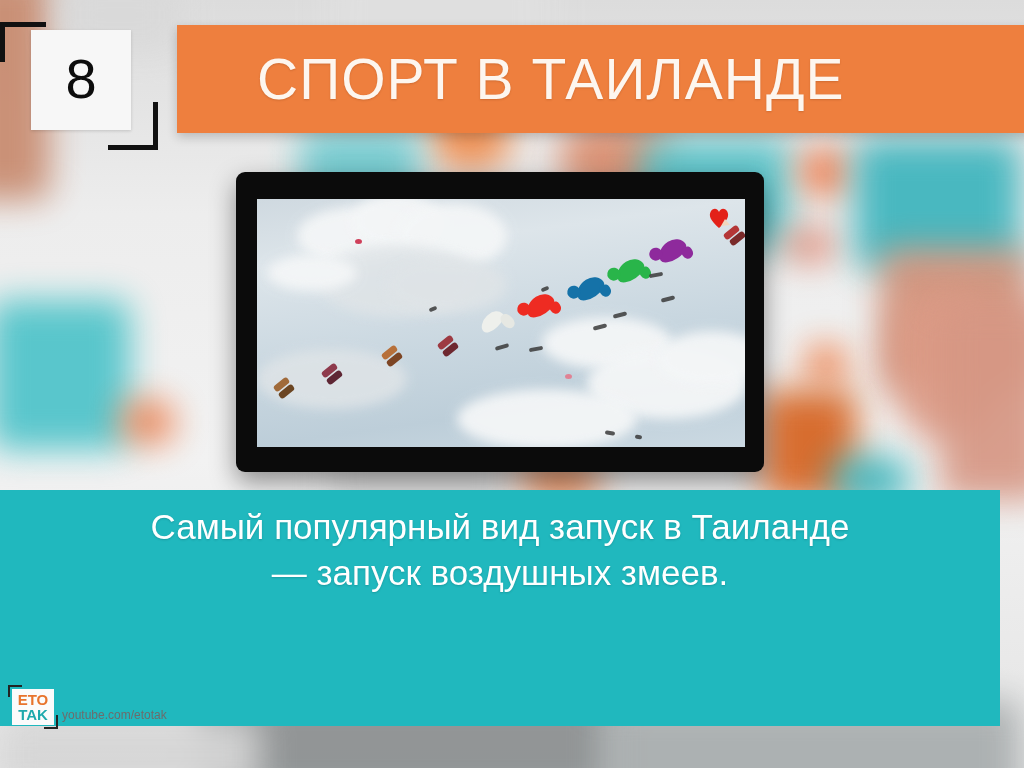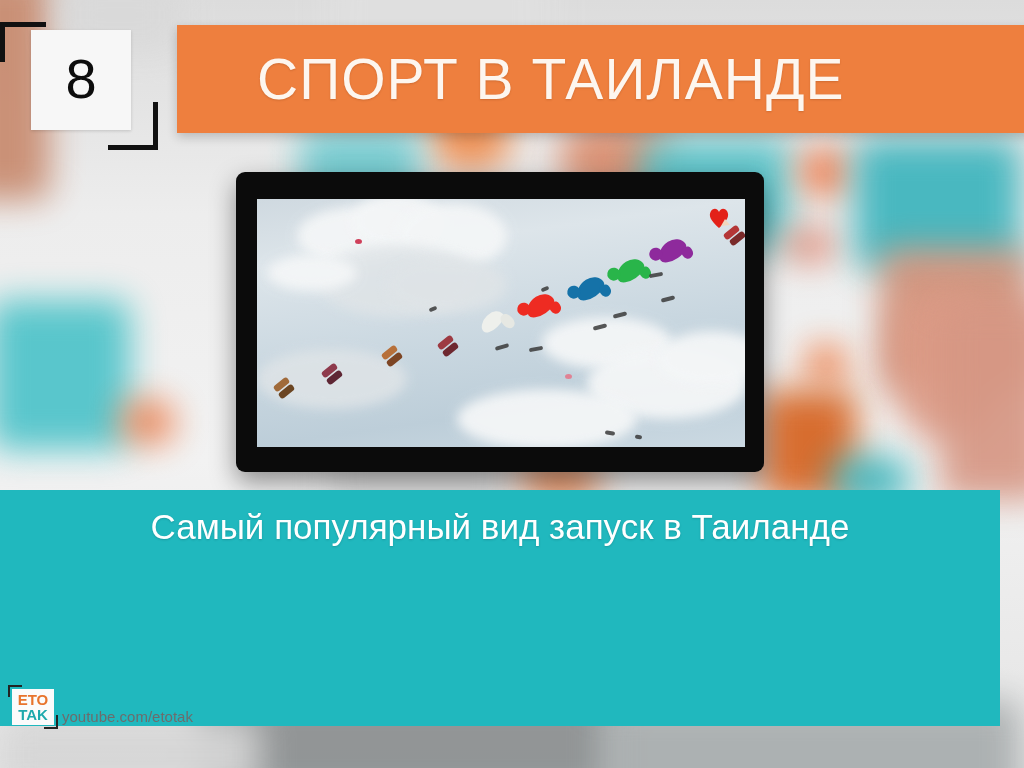--- a/index.html
+++ b/index.html
@@ -263,21 +263,21 @@
   .logo-bracket i { position: absolute; background: #232323; display: block; }
   #logo-bracket-tl { position: absolute; left: 0; top: 0; width: 14px; height: 12px; }
   #logo-bracket-tl .h { left: 0; top: 0; width: 14px; height: 2px; }
   #logo-bracket-tl .v { left: 0; top: 0; width: 2px; height: 12px; }
   #logo-bracket-br { position: absolute; left: 36px; top: 30px; width: 14px; height: 14px; }
   #logo-bracket-br .h { left: 0; bottom: 0; width: 14px; height: 2px; }
   #logo-bracket-br .v { right: 0; top: 0; width: 2px; height: 14px; }
 
   #footer-url {
     color: #6c6c6c;
-    font-size: 15px;
+    font-size: 12px;
     line-height: 1;
     padding-left: 4px;
     padding-top: 24px;
     white-space: nowrap;
   }
 </style>
 </head>
 <body>
 
 <div id="slide">
@@ -378,20 +378,21 @@
       <div class="kite-tail" style="left:284px; top:88px;  width:8px; transform:rotate(-22deg);"></div>
       <div class="kite-tail" style="left:172px; top:108px; width:8px; transform:rotate(-22deg);"></div>
       <div class="kite-tail" style="left:348px; top:232px; width:10px; transform:rotate(8deg);"></div>
       <div class="kite-tail" style="left:378px; top:236px; width:7px; transform:rotate(8deg);"></div>
     </div>
   </div>
 
   <div id="caption-block">
     <div id="caption-text">
       <div>Самый популярный вид запуск в Таиланде</div>
+      <div>— запуск воздушных змеев.</div>
     </div>
   </div>
 
   <div id="footer">
     <div id="logo-wrap">
       <div class="logo-bracket" id="logo-bracket-tl">
         <i class="h"></i>
           <i class="v"></i>
       </div>
       <div id="logo-box">

